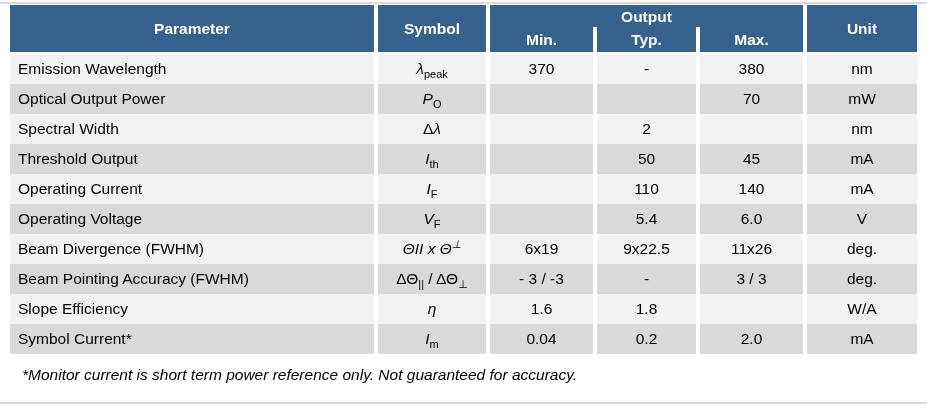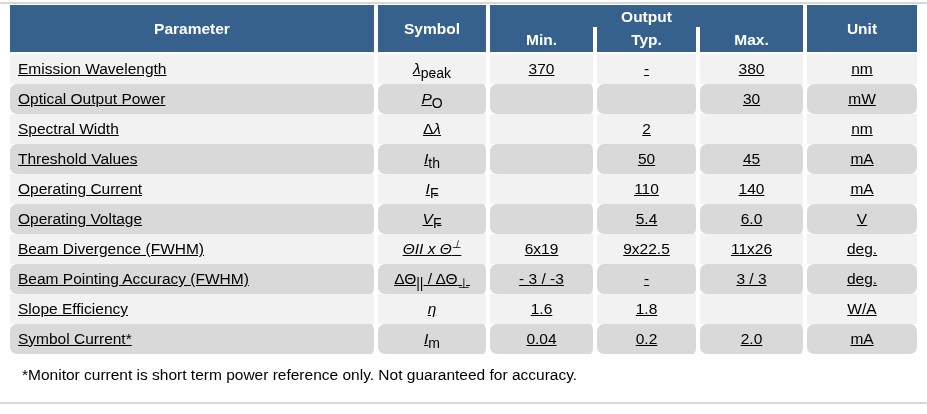--- a/index.html
+++ b/index.html
@@ -51,35 +51,35 @@
   th.sep-r, td.sep-r { border-right: 4px solid #FFFFFF; }
   
   th.bb { border-bottom: 2px solid #FFFFFF; }
   th.c-values { border-bottom: 0; padding-top: 2px; }
 
   tbody td {
     height: 30px;
     font-size: 15.5px;
     text-align: center;
     vertical-align: middle;
-    text-decoration: underline;
   }
   tbody tr.light td { background: var(--row-light); }
-  tbody tr.dark td  { background: var(--row-dark); border-radius: 7px; }
+  tbody tr.dark td  { background: var(--row-dark); }
   td.c-param { text-align: left; padding-left: 8px; }
 
   td.c-sym { font-size: 15.5px; }
   .it { font-style: italic; }
-  td.c-sym sub { font-size: 14px; line-height: 0; }
+  td.c-sym sub { font-size: 11px; line-height: 0; }
   td.c-sym sup { font-size: 11px; line-height: 0; }
 
   .footnote {
     position: absolute;
     left: 22px; top: 366px;
     font-size: 15.5px;
+    font-style: italic;
     color: var(--body-text);
     white-space: nowrap;
   }
 </style>
 </head>
 <body>
 
 <div class="page">
   <div class="edge-line top"></div>
 
@@ -112,33 +112,33 @@
           <td class="c-val sep-r">370</td>
           <td class="c-val sep-r">-</td>
           <td class="c-val sep-r">380</td>
           <td class="c-unit">nm</td>
         </tr>
         <tr class="dark">
           <td class="c-param sep-r">Optical Output Power</td>
           <td class="c-sym sep-r"><span class="it">P</span><sub>O</sub></td>
           <td class="c-val sep-r"></td>
           <td class="c-val sep-r"></td>
-          <td class="c-val sep-r">30</td>
+          <td class="c-val sep-r">70</td>
           <td class="c-unit">mW</td>
         </tr>
         <tr class="light">
           <td class="c-param sep-r">Spectral Width</td>
           <td class="c-sym sep-r"><span>Δ</span><span class="it">λ</span></td>
           <td class="c-val sep-r"></td>
           <td class="c-val sep-r">2</td>
           <td class="c-val sep-r"></td>
           <td class="c-unit">nm</td>
         </tr>
         <tr class="dark">
-          <td class="c-param sep-r">Threshold Values</td>
+          <td class="c-param sep-r">Threshold Output</td>
           <td class="c-sym sep-r"><span class="it">I</span><sub>th</sub></td>
           <td class="c-val sep-r"></td>
           <td class="c-val sep-r">50</td>
           <td class="c-val sep-r">45</td>
           <td class="c-unit">mA</td>
         </tr>
         <tr class="light">
           <td class="c-param sep-r">Operating Current</td>
           <td class="c-sym sep-r"><span class="it">I</span><sub>F</sub></td>
           <td class="c-val sep-r"></td>

